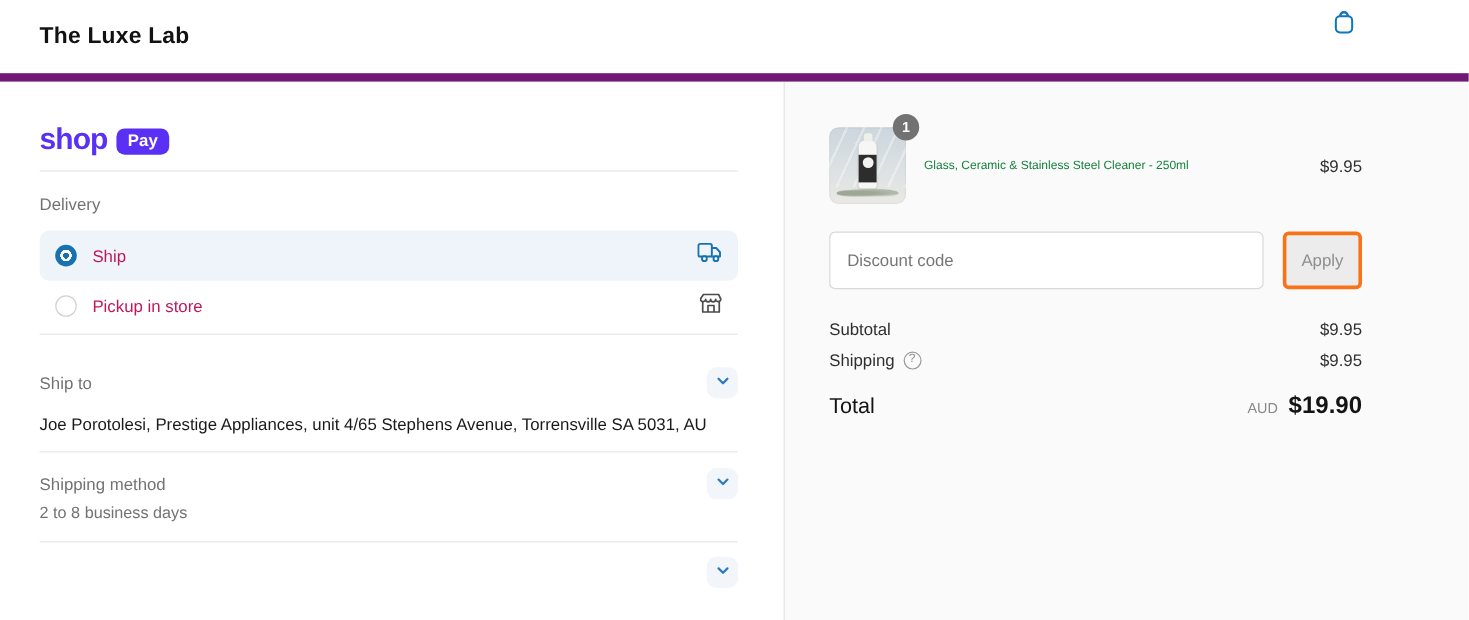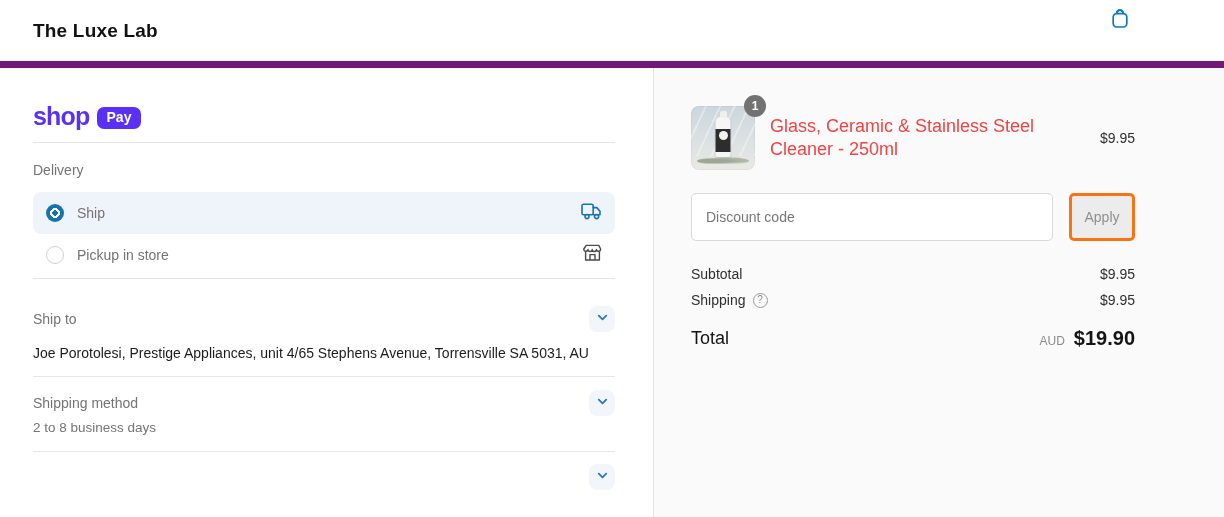--- a/index.html
+++ b/index.html
@@ -33,21 +33,21 @@
 
   
   .options { margin-top:14px; }
   .option-row { height:42px; display:flex; align-items:center; gap:13px; padding:0 13px;
     border-radius:8px; cursor:pointer; }
   .option-row.selected { background:#eff4fb; }
   .radio-on { width:18px; height:18px; border-radius:50%; flex:none;
     background:radial-gradient(circle at center,#1773b0 0 2.6px,#fff 2.6px 4.8px,#1773b0 4.8px 100%); }
   .radio-off { width:18px; height:18px; border-radius:50%; border:1px solid #d2d2d2;
     background:#fff; flex:none; }
-  .option-label { font-size:14px; flex:1; color:#737373; }
+  .option-label { font-size:14px; flex:1; color:#be185d; }
 
   
   .row-header { display:flex; align-items:center; justify-content:space-between; height:26px; }
   .rh1 { margin-top:27px; } .rh2 { margin-top:13px; }
   .chev-btn { width:26px; height:26px; border-radius:8px; background:#f2f6fa; border:none;
     cursor:pointer; display:flex; align-items:center; justify-content:center; }
   .address { margin-top:13px; font-size:14px; color:#1a1a1a; }
   .method-line { margin-top:14px; font-size:14px; color:#1a1a1a; }
   .method-price { font-weight:700; }
   .eta { margin-top:4px; font-size:13.5px; color:#737373; }
@@ -68,21 +68,21 @@
     width:7px; height:7px; background:#efefec; border-radius:2px 2px 0 0; }
   .bottle-label { position:absolute; left:0; right:0; top:12px; height:23px; background:#2d2d2d; }
   .bottle-label::before { content:""; position:absolute; left:50%; top:2px; transform:translateX(-50%);
     width:9px; height:9px; border-radius:50%; background:#f2f2f0; }
   .sprig { position:absolute; bottom:5px; left:6px; width:52px; height:8px; border-radius:50%;
     background:radial-gradient(ellipse at 30% 50%, #96a08d 0 30%, transparent 60%),
                radial-gradient(ellipse at 70% 40%, #aab3a2 0 28%, transparent 60%); opacity:.9; }
   .qty-badge { position:absolute; top:-11px; right:-11px; width:22px; height:22px; border-radius:50%;
     background:#727272; color:#fff; font-size:12px; font-weight:600;
     display:flex; align-items:center; justify-content:center; }
-  .product-title { flex:1; margin-left:15px; font-size:18px; color:#ef4444; line-height:1.3; }
+  .product-title { flex:1; margin-left:15px; font-size:10px; color:#15803d; line-height:1.3; }
   .product-price { font-size:14px; color:#2f2f2f; margin-left:12px; }
 
   .discount-row { display:flex; gap:16px; margin-top:23px; }
   .discount-input { flex:1; height:48px; border:1px solid #d9d9d9; border-radius:5px;
     padding:0 14px; font-size:14px; color:#14532d; background:#fff; outline:none;
     font-family:"Liberation Sans", sans-serif; }
   .discount-input::placeholder { color:#767676; }
   .apply-btn { width:66px; height:48px; background:#ececec; color:#8f8f8f; border:3px solid #f97316;
     border-radius:5px; font-size:14px; font-weight:500; cursor:pointer;
     font-family:"Liberation Sans", sans-serif; }

